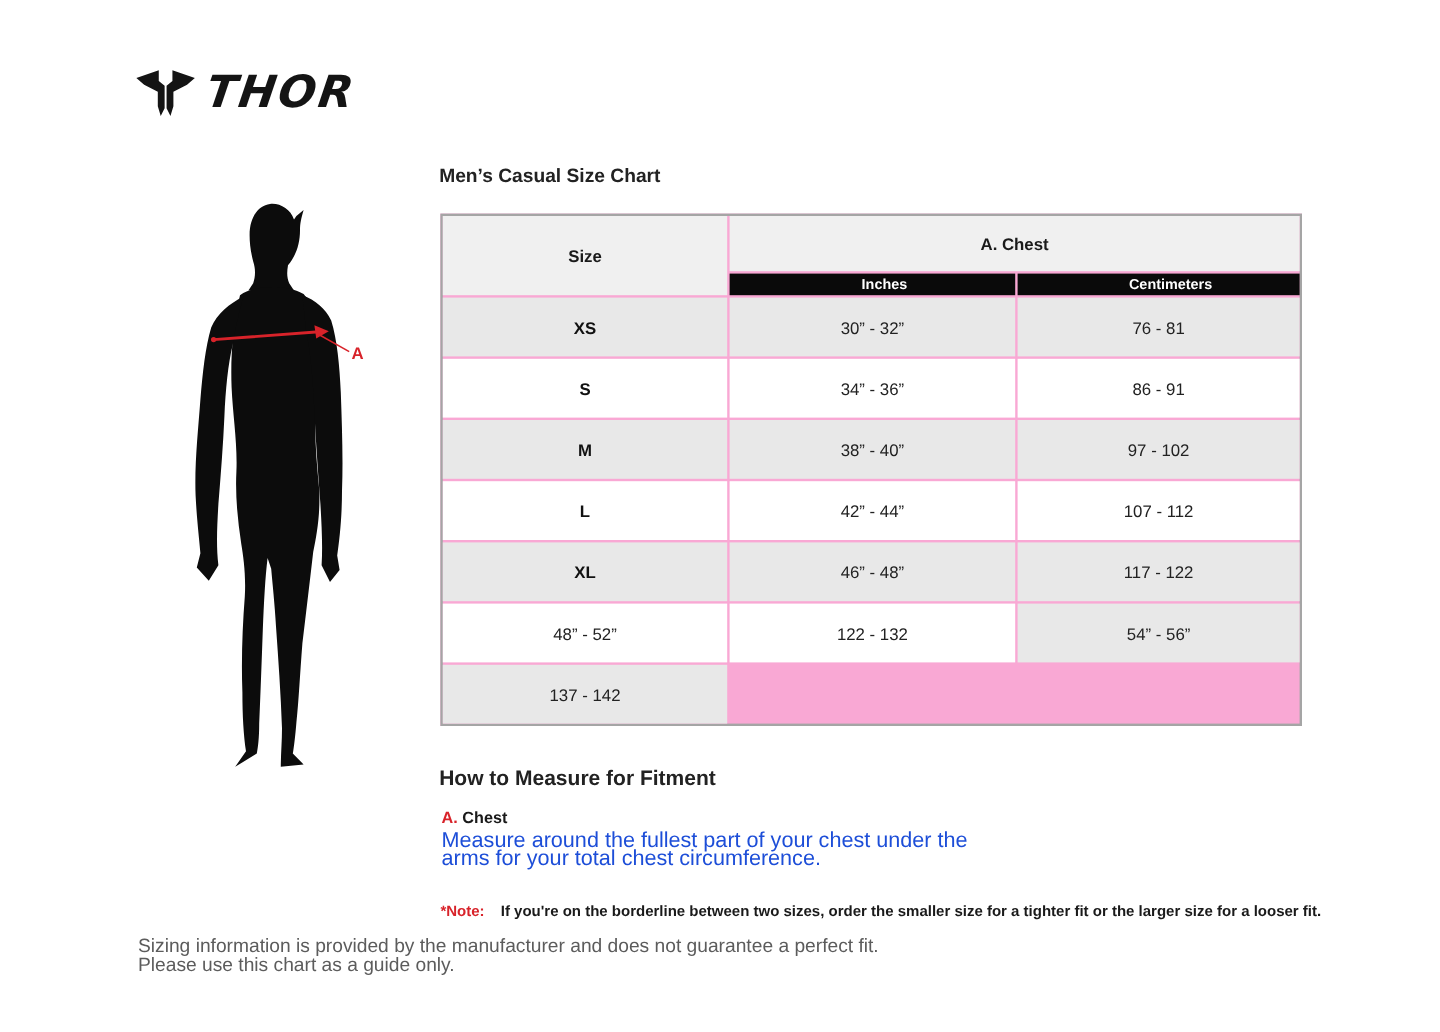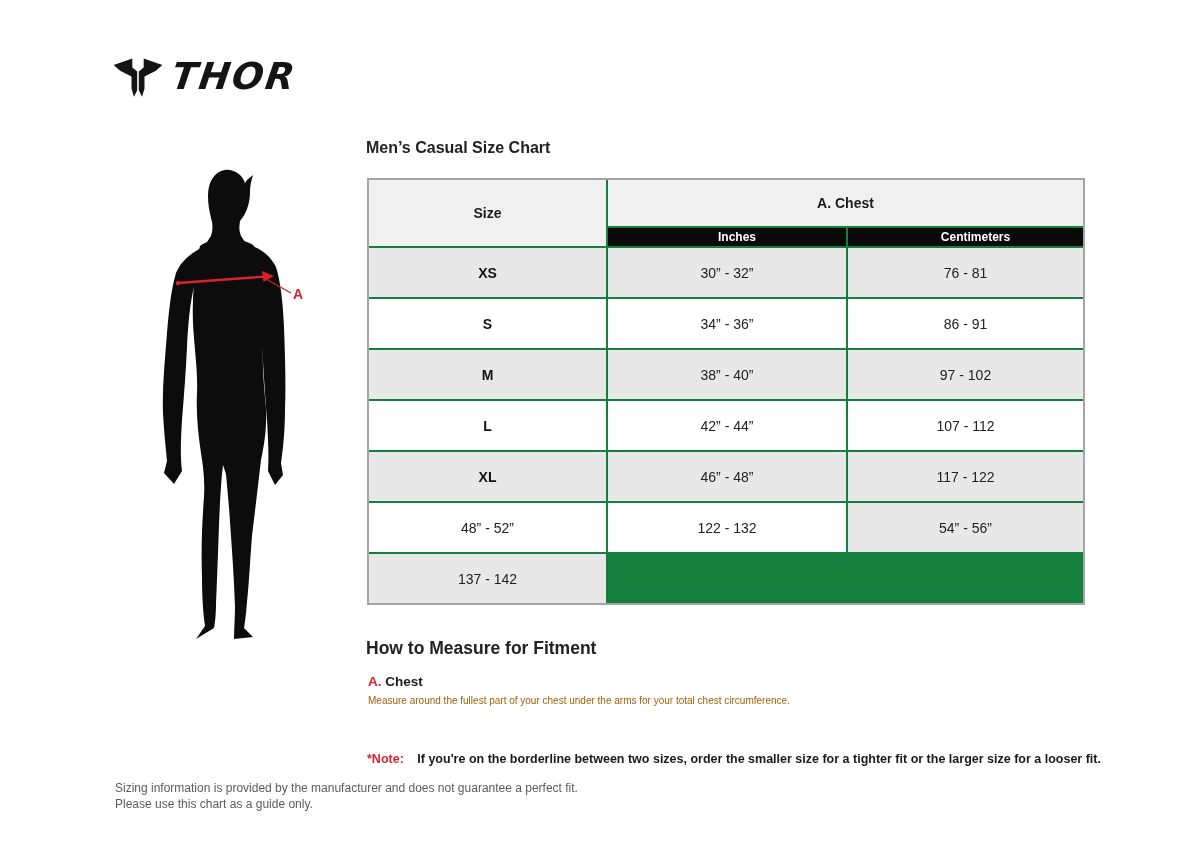--- a/index.html
+++ b/index.html
@@ -15,44 +15,44 @@
              letter-spacing:2px;color:#141414;transform:skewX(-8deg);}
 
   
   .chart-title{left:366px;top:139px;font-size:16px;font-weight:bold;color:#222;}
   .measure-heading{left:366px;top:638px;font-size:17.5px;font-weight:bold;color:#222;}
 
   
   .size-table{left:367px;top:178px;display:grid;
               grid-template-columns:237px 238px 235px;
               grid-template-rows:46px 18px repeat(7,49px);
-              gap:2px;background:#15803d;border:2px solid #a5a5a5;}
+              gap:2px;background:#f9a8d4;border:2px solid #a5a5a5;}
   .cell{display:flex;align-items:center;justify-content:center;background:#ffffff;
         font-size:14px;color:#222;}
   .cell.gray{background:#e8e8e8;}
   .cell.head{background:#f0f0f0;font-weight:bold;color:#1a1a1a;}
   .size-head{grid-row:1/3;grid-column:1;}
   .chest-head{grid-row:1;grid-column:2/4;}
   .bar{background:#0a0a0a;color:#ffffff;font-weight:bold;font-size:12px;padding-left:20px;}
   .bar1{grid-row:2;grid-column:2;}
   .bar2{grid-row:2;grid-column:3;}
   .cell.lbl{font-weight:bold;color:#111;}
 
   
   .figure{left:150px;top:166px;width:170px;height:480px;}
 
   
   .measure-item-title{left:368px;top:674px;font-size:13.5px;font-weight:bold;color:#1a1a1a;}
   .measure-item-title .red{color:#d8232a;}
-  .measure-desc{left:368px;top:693px;font-size:10px;line-height:15px;color:#a16207;max-width:442px;}
+  .measure-desc{left:368px;top:693px;font-size:18px;line-height:15px;color:#1d4ed8;max-width:442px;}
   .note-line{left:367px;top:752px;font-size:12.5px;font-weight:bold;color:#1a1a1a;}
   .note-label{color:#d8232a;margin-right:10px;}
 
   
-  .footer{left:115px;top:781px;font-size:12px;line-height:15.5px;color:#5c5c5c;}
+  .footer{left:115px;top:781px;font-size:16px;line-height:15.5px;color:#5c5c5c;}
 </style>
 </head>
 <body>
 
 <div class="page">
 
   <div class="abs logo">
     <svg class="logo-icon" viewBox="0 0 64 58">
       <path fill="#141414" d="M 2 13 L 25 5 L 25 16 L 31 21 L 31 44 L 27 52 L 24 42 L 24 27 L 10 20 Z"></path>
       <path fill="#141414" d="M 62 13 L 39 5 L 39 16 L 33 21 L 33 44 L 37 52 L 40 42 L 40 27 L 54 20 Z"></path>

